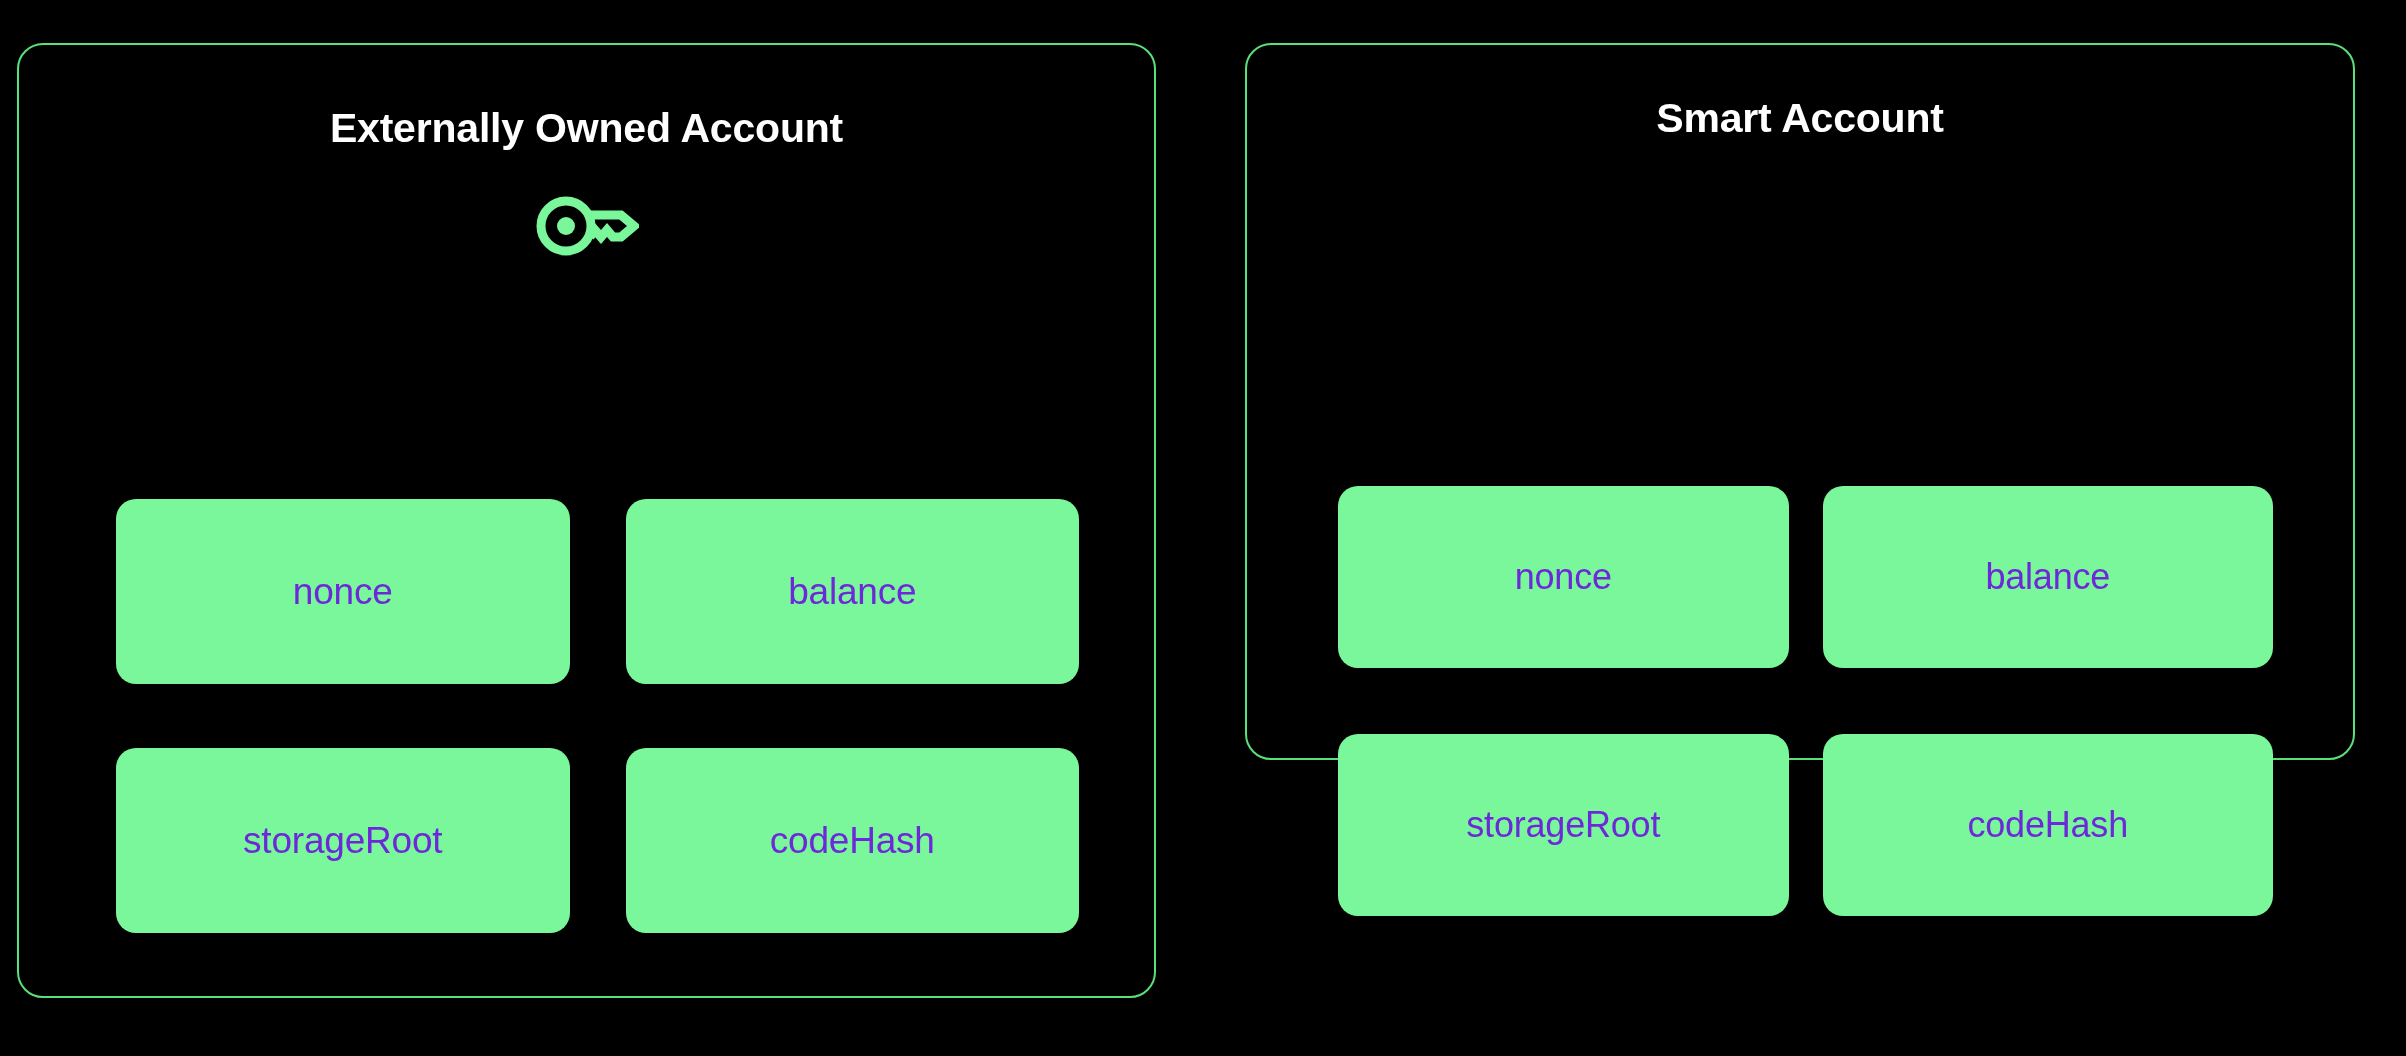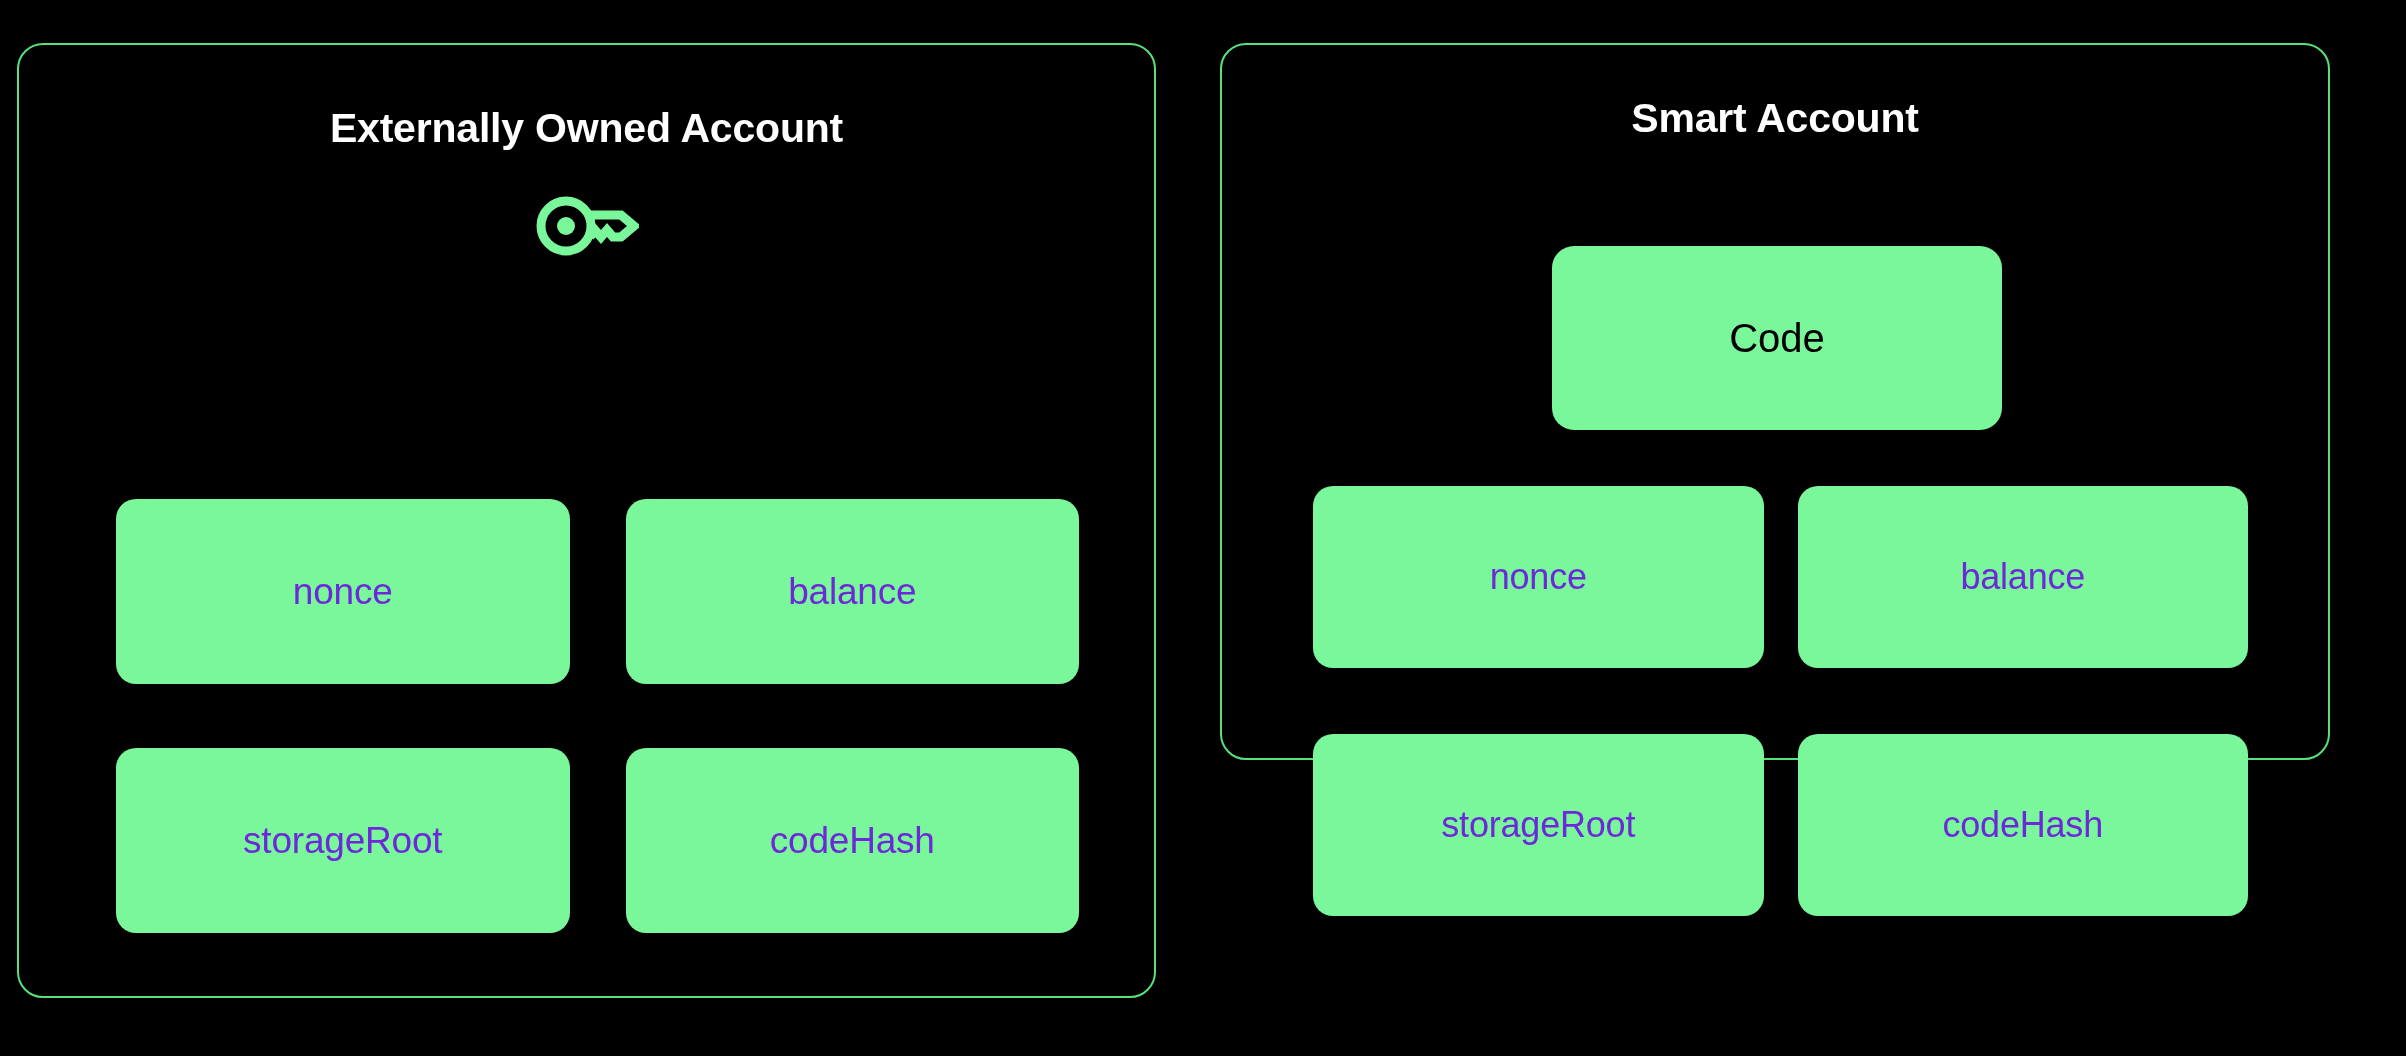--- a/index.html
+++ b/index.html
@@ -30,21 +30,21 @@
     border-radius: 26px;
     background: #000000;
   }
   .panel-eoa {
     left: 17px;
     top: 43px;
     width: 1139px;
     height: 955px;
   }
   .panel-smart {
-    left: 1220px;
+    left: 1245px;
     top: 43px;
     width: 1110px;
     height: 717px;
   }
 
   .panel-title {
     position: absolute;
     left: 0;
     right: 0;
     text-align: center;
@@ -157,21 +157,20 @@
       <div class="field-box">storageRoot</div>
       <div class="field-box">codeHash</div>
     </div>
 
   </div>
 
   <div class="panel panel-smart">
 
     <div class="panel-title">Smart Account</div>
 
-    <div class="code-block">Code</div>
 
     <div class="field-grid">
       <div class="field-box">nonce</div>
       <div class="field-box">balance</div>
       <div class="field-box">storageRoot</div>
       <div class="field-box">codeHash</div>
     </div>
 
   </div>
 

